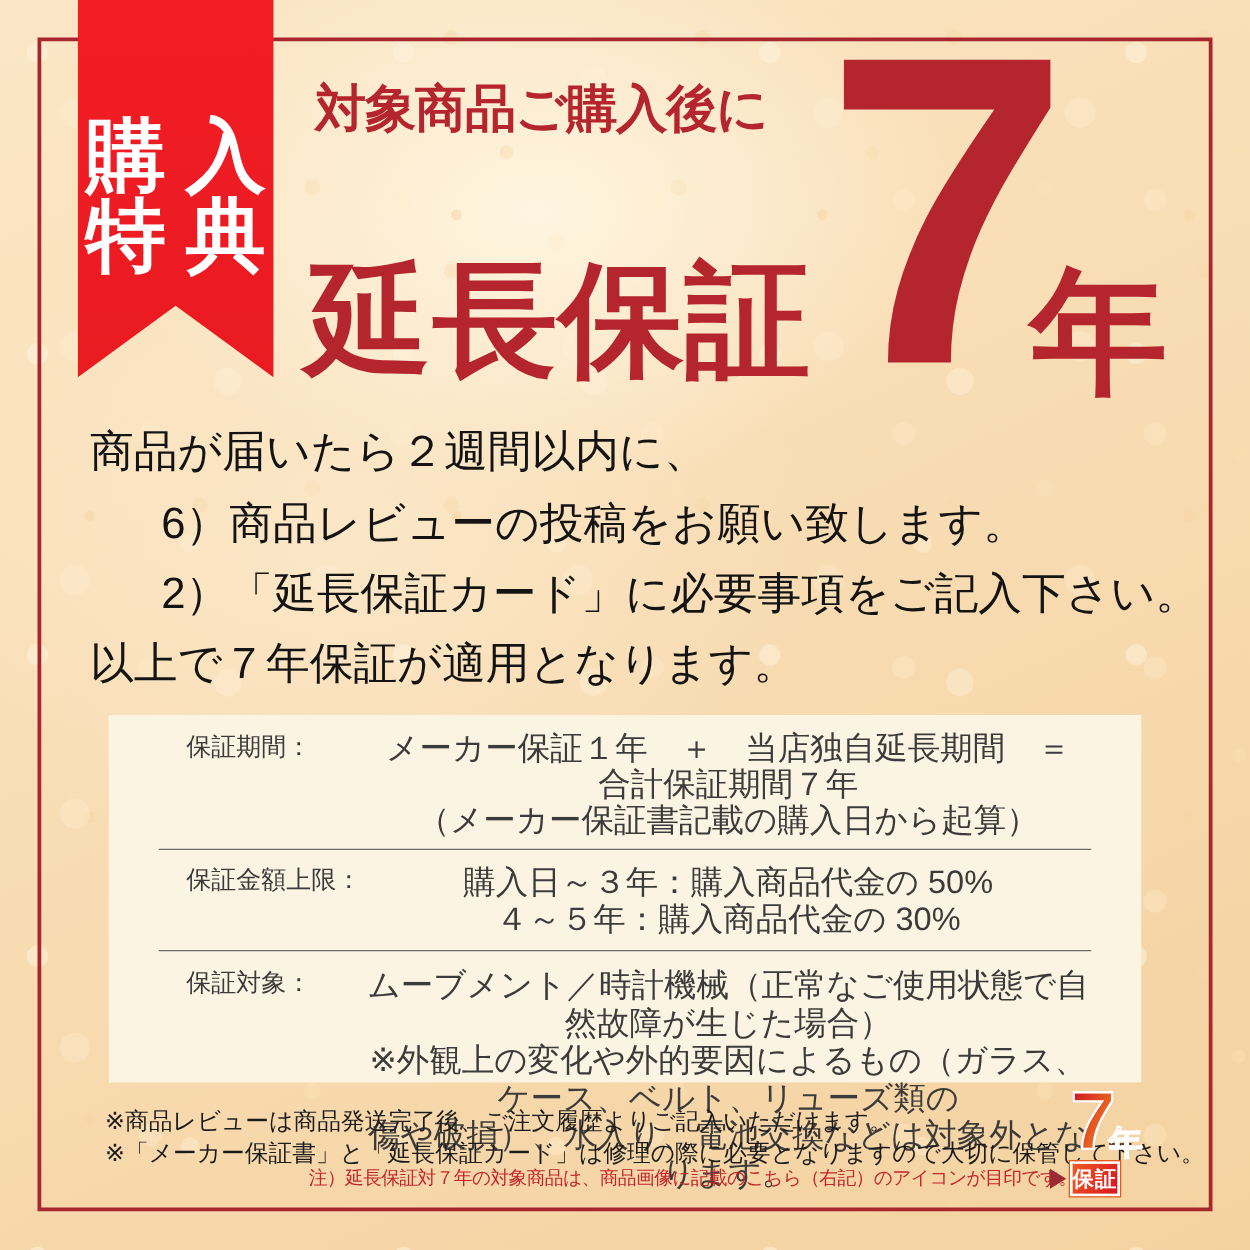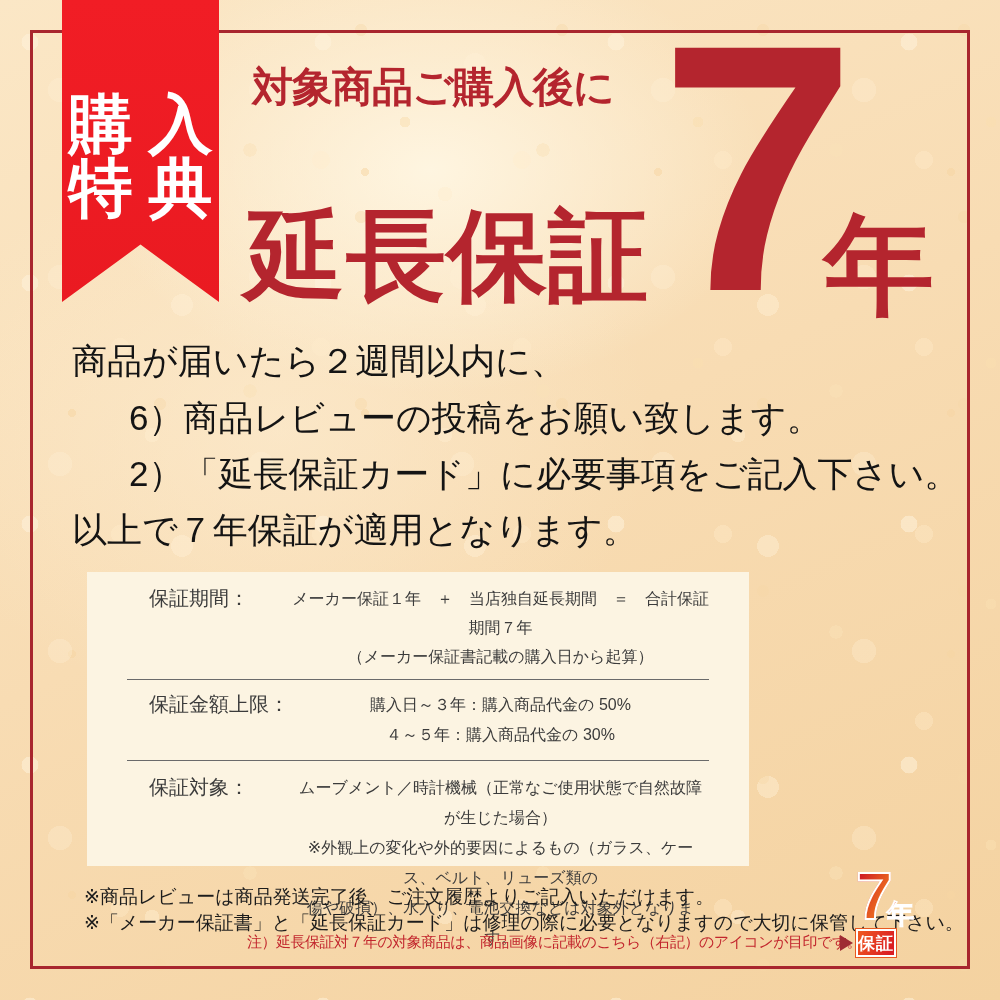--- a/index.html
+++ b/index.html
@@ -50,28 +50,28 @@
   .bigyear{ left:824px; top:192px; font-size:110px; font-weight:700; }
 
   
   .step { position:absolute; font-size:35px; color:#141414; font-weight:500; white-space:nowrap; }
   .step-1 { left:72px;  top:338px; }
   .step-2 { left:129px; top:395px; }
   .step-3 { left:129px; top:451px; }
   .step-4 { left:72px;  top:507px; }
 
   
-  .panel { position:absolute; left:87px; top:572px; width:662px; height:294px;
+  .panel { position:absolute; left:87px; top:572px; width:826px; height:294px;
     background:#fcf4e2; color:#3b3b3b; }
   .p-row { display:flex; align-items:flex-start; }
   .p-row-1 { padding:12px 40px 8px; }
   .p-row-2 { padding:10px 40px;justify-content:space-between; }
   .p-row-3 { padding:12px 40px 0; }
   .p-label { width:165px; padding-left:22px; font-size:20px; line-height:29px; white-space:nowrap; }
-  .p-content { flex:1; text-align:center; font-size:16px; }
+  .p-content { flex:1; text-align:center; font-size:26px; }
   .p-row-1 .p-content { line-height:29px; }
   .p-row-2 .p-content, .p-row-3 .p-content { line-height:30px; }
   .p-divider { border-top:1px solid #6a6a6a; margin:0 40px; height:0; }
 
   
   .note { position:absolute; font-size:19px; color:#1c1c1c; white-space:nowrap; }
   .note-1 { left:84px; top:884px; }
   .note-2 { left:84px; top:910px; }
   .note-3 { left:247px; top:933px; font-size:15px; letter-spacing:-0.5px; color:#c2262d; }
   .note-arrow { position:absolute; left:840px; top:935px; width:0; height:0;

